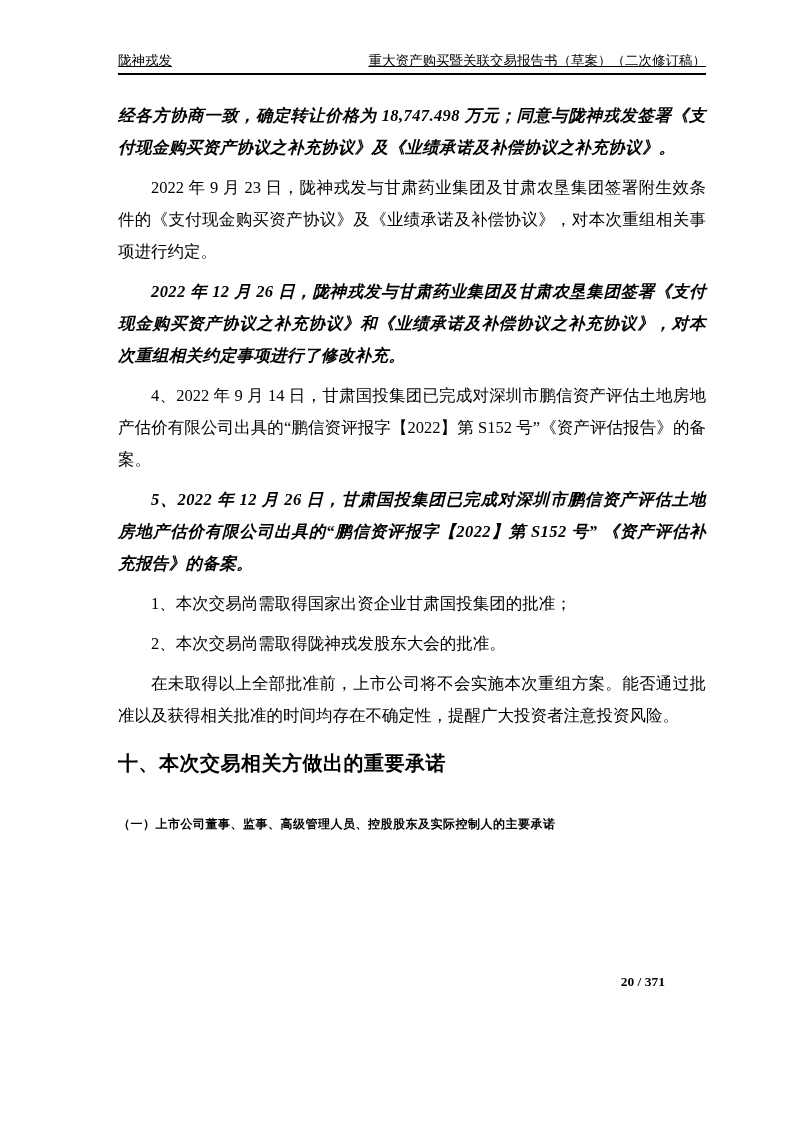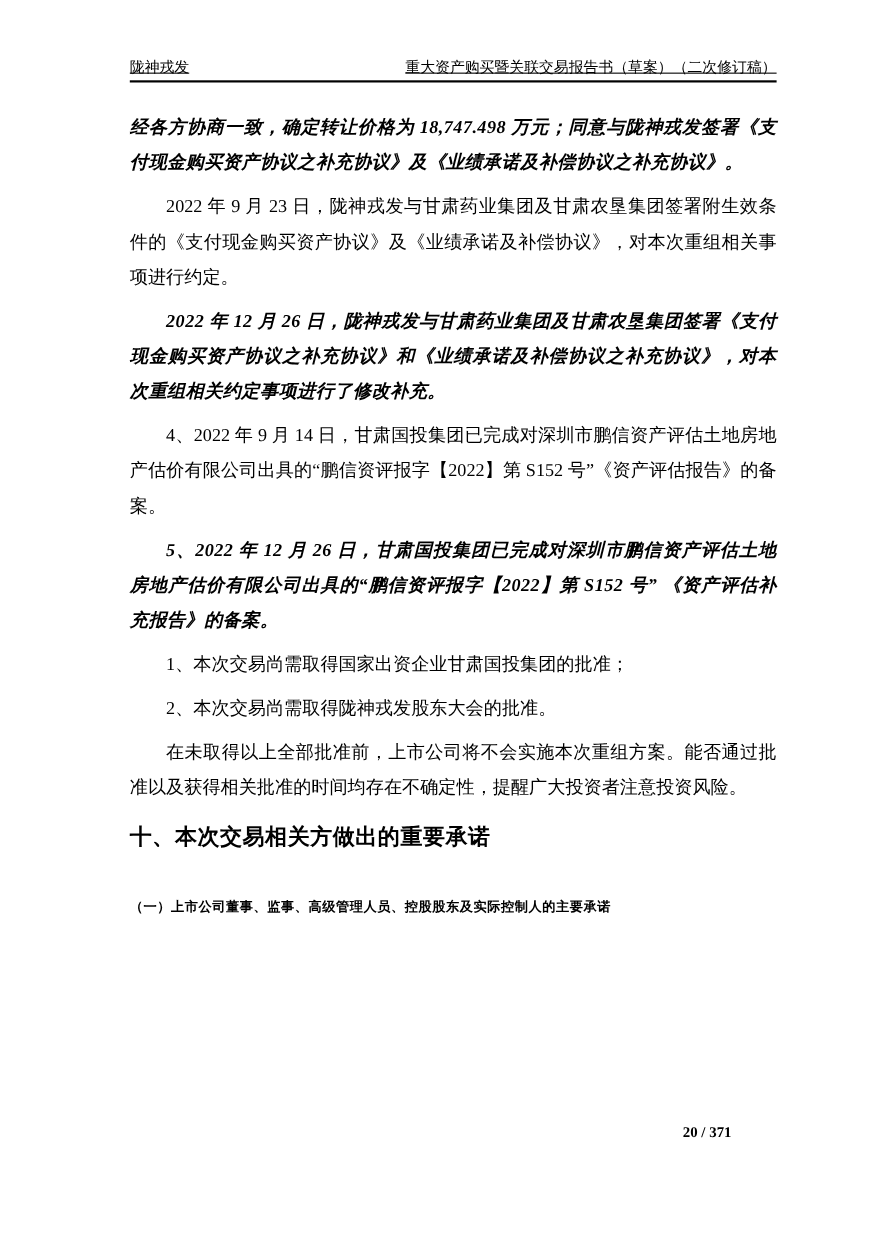--- a/index.html
+++ b/index.html
@@ -38,21 +38,21 @@
     text-align: justify;
     text-indent: 2em;
   }
   .noindent { text-indent: 0; }
   .kai {
     font-weight: 700;
     font-style: italic;
     letter-spacing: 0.4px;
   }
   .h1 {
-    font-family: Liberation Mono, monospace;
+    font-family: Liberation Sans, sans-serif;
     font-size: 20px;
     font-weight: 700;
     line-height: 30px;
     padding-top: 8px;
     margin: 0 0 18px 0;
     letter-spacing: 0.5px;
   }
   .h2 {
     font-family: "Liberation Sans", "DejaVu Sans", sans-serif;
     font-size: 18.5px;
@@ -64,21 +64,21 @@
   }
   .h2.loose {
     font-size: 12px;
     line-height: 48px;
     padding-top: 4px;
     margin: 0;
     text-align: justify;
   }
   .page-footer {
     position: absolute;
-    top: 1022px;
+    top: 974px;
     right: 128px;
     font-size: 13.5px;
     font-weight: 700;
     font-family: "Liberation Serif", "DejaVu Serif", serif;
   }
 </style>
 </head>
 <body>
 
 <div class="page">

